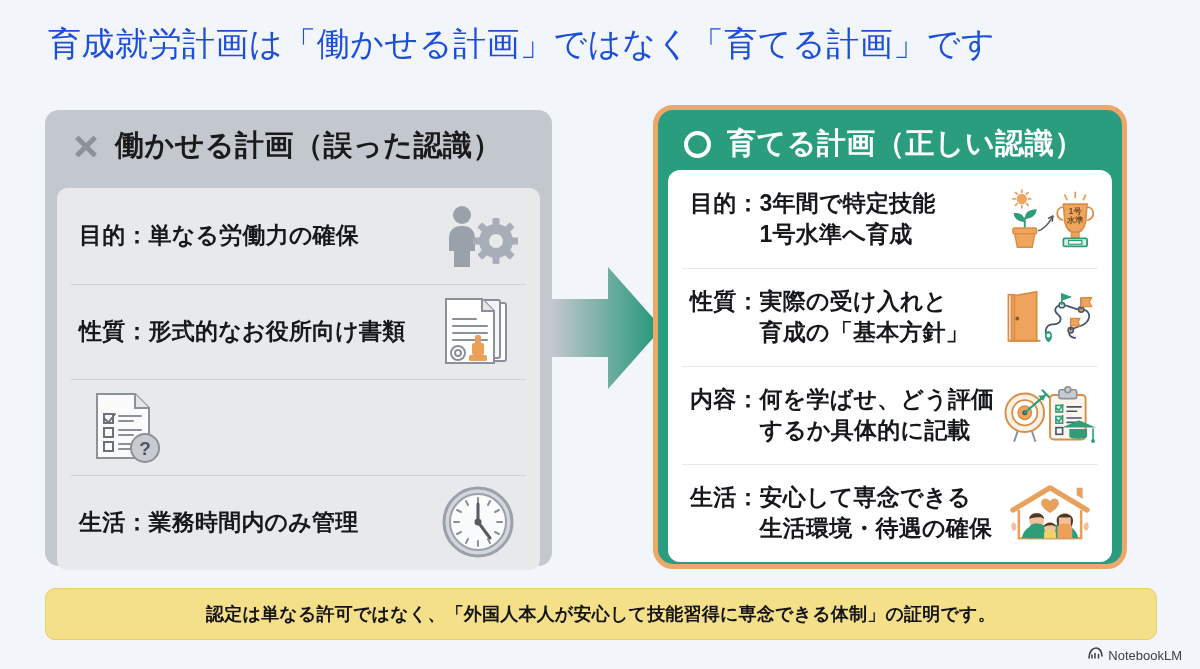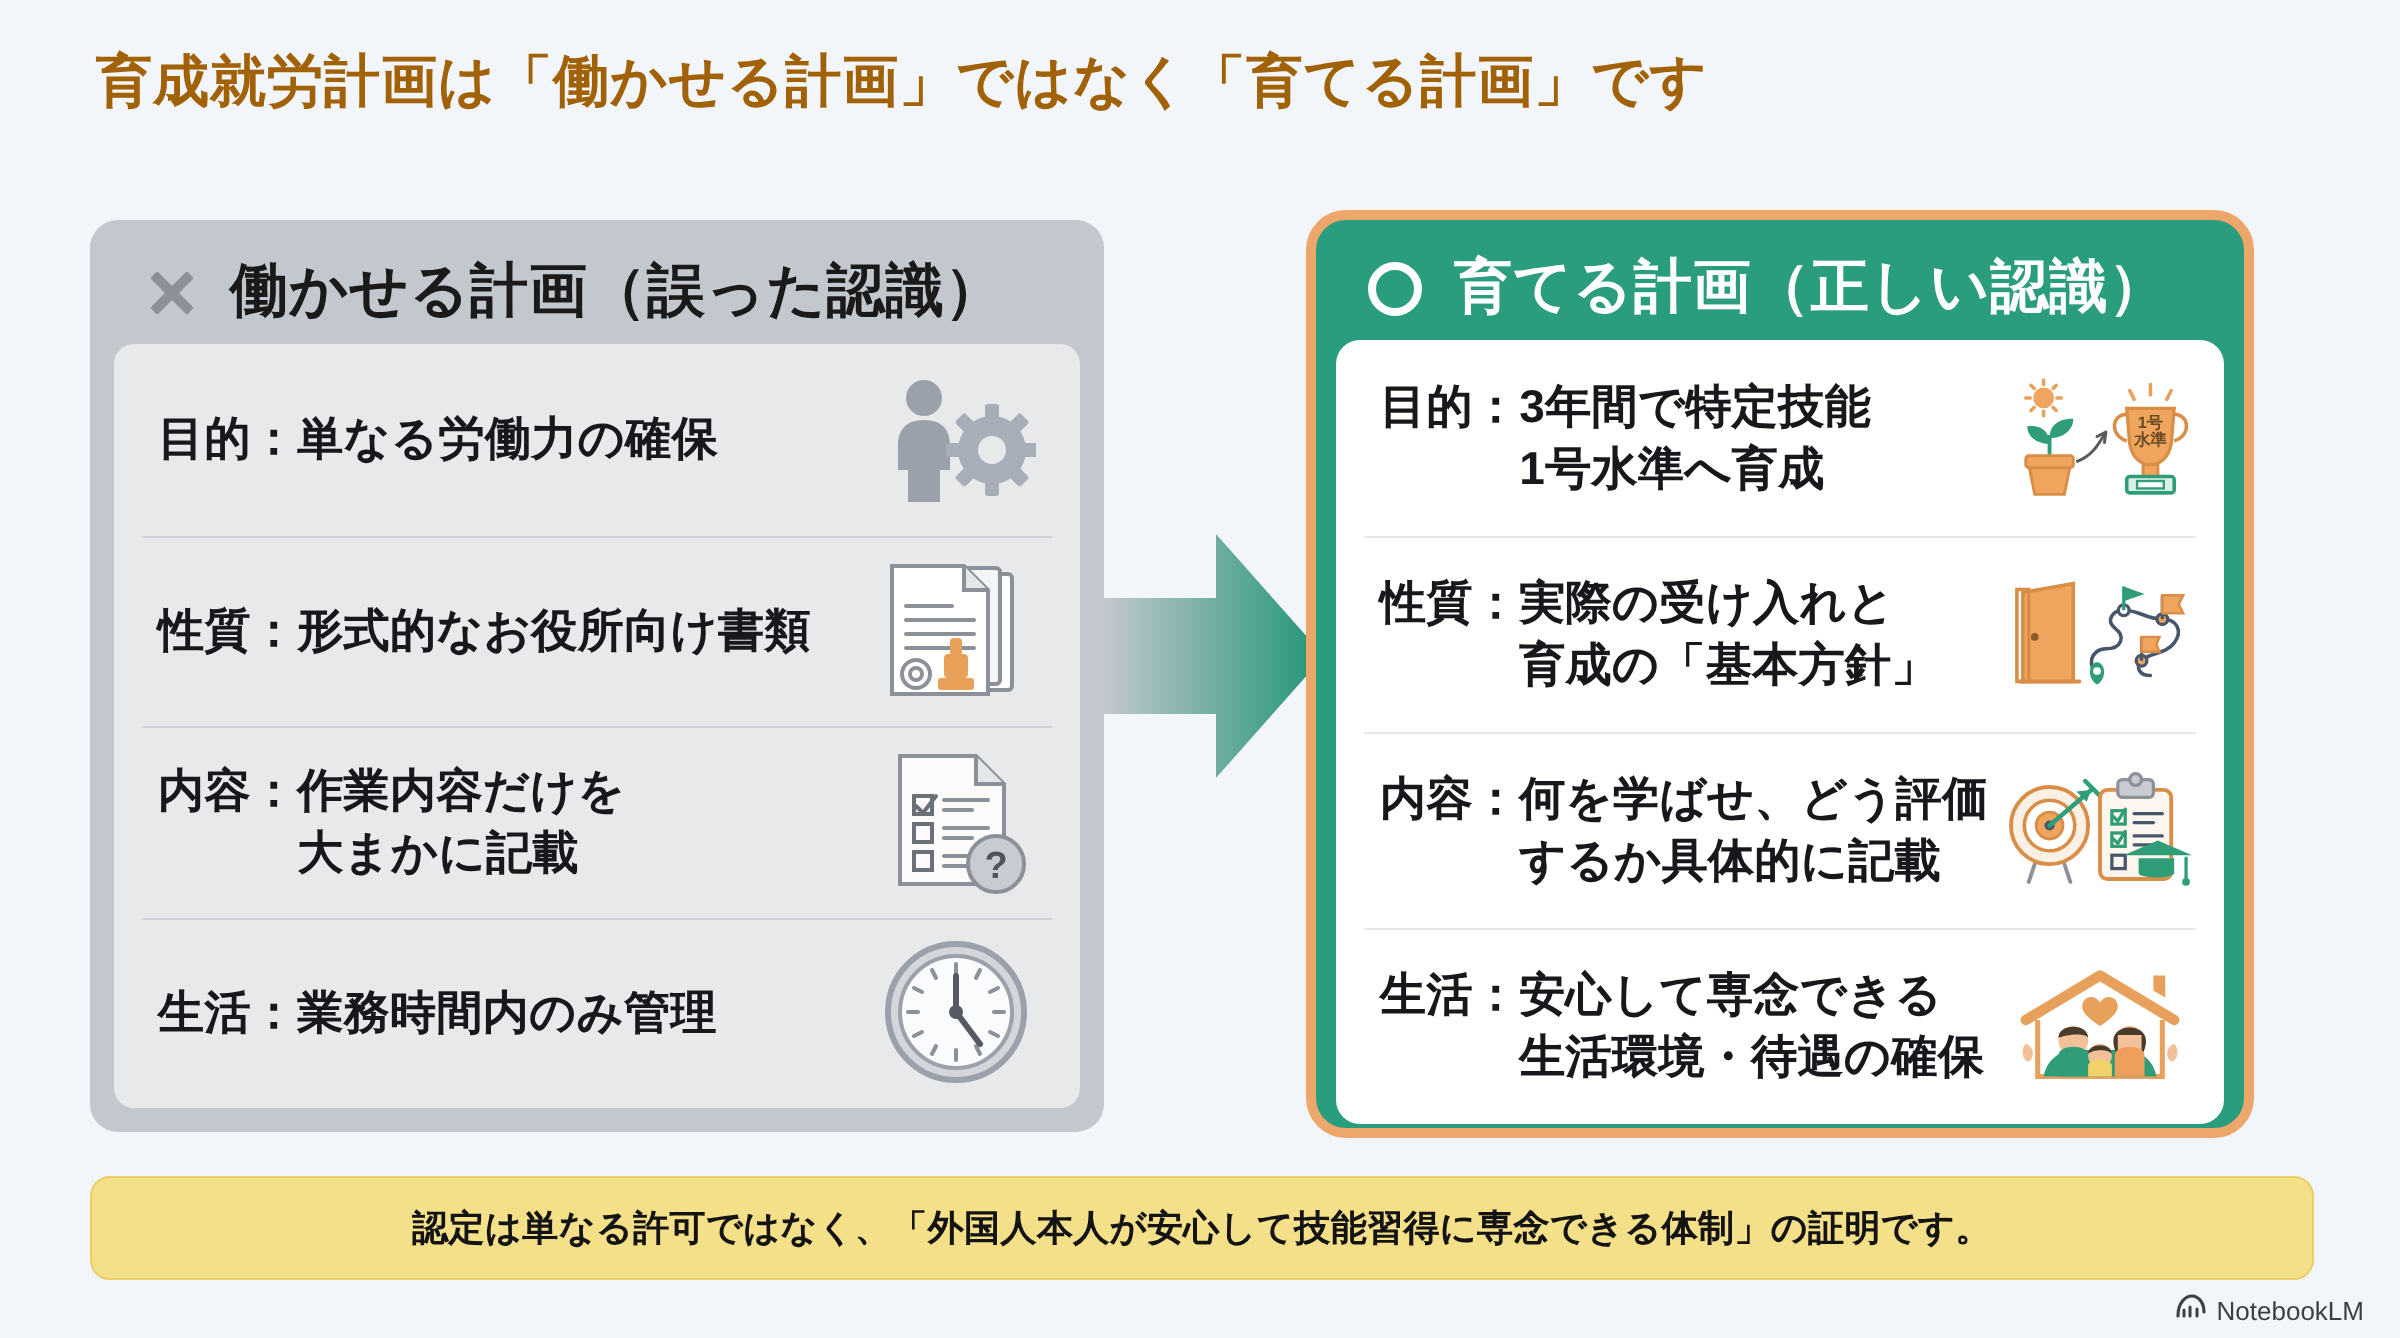--- a/index.html
+++ b/index.html
@@ -14,23 +14,23 @@
     overflow: hidden;
     position: relative;
   }
 
   
   #page-title {
     position: absolute;
     left: 48px;
     top: 22px;
     width: 1110px;
-    font-size: 28px;
-    font-weight: bold;
-    color: #a16207;
+    font-size: 33px;
+    font-weight: normal;
+    color: #1d4ed8;
     letter-spacing: 0.5px;
     white-space: nowrap;
   }
 
   
   .panel {
     position: absolute;
     box-sizing: border-box;
   }
 
@@ -97,21 +97,21 @@
 
   
   .card {
     box-sizing: border-box;
     border-radius: 10px;
     overflow: hidden;
   }
   #wrong-card {
     background: #e7e9eb;
     height: 382px;
-    margin: 0 2px;
+    margin: 16px 2px;
   }
   #right-card {
     background: #ffffff;
     height: 392px;
     border-radius: 12px;
     margin: 0 2px;
   }
 
   .row {
     display: flex;
@@ -255,22 +255,20 @@
           <g transform="translate(40,50)">
             <rect x="-9" y="10" width="18" height="6" rx="1.5" fill="#e9a159"></rect>
             <rect x="-6" y="-2" width="12" height="12" rx="2" fill="#e9a159"></rect>
             <rect x="-3" y="-10" width="6" height="9" rx="2" fill="#e9a159"></rect>
           </g>
         </svg>
       </div>
     </div>
 
     <div class="row">
-      <div class="row-text">内容：作業内容だけを
-　　　大まかに記載</div>
       <div class="row-icon">
         <svg width="76" height="74" viewBox="0 0 76 74">
           <path d="M10 4 L48 4 L62 18 L62 68 L10 68 Z" fill="#fbfbfc" stroke="#8b9099" stroke-width="2"></path>
           <path d="M48 4 L48 18 L62 18" fill="#e4e6e8" stroke="#8b9099" stroke-width="2"></path>
           <g stroke="#6b7078" stroke-width="2" fill="none">
             <rect x="17" y="24" width="9" height="9"></rect>
             <rect x="17" y="38" width="9" height="9"></rect>
             <rect x="17" y="52" width="9" height="9"></rect>
           </g>
           <path d="M18 29 L21.5 32.5 L28 24" stroke="#6b7078" stroke-width="2" fill="none" stroke-linecap="round"></path>

